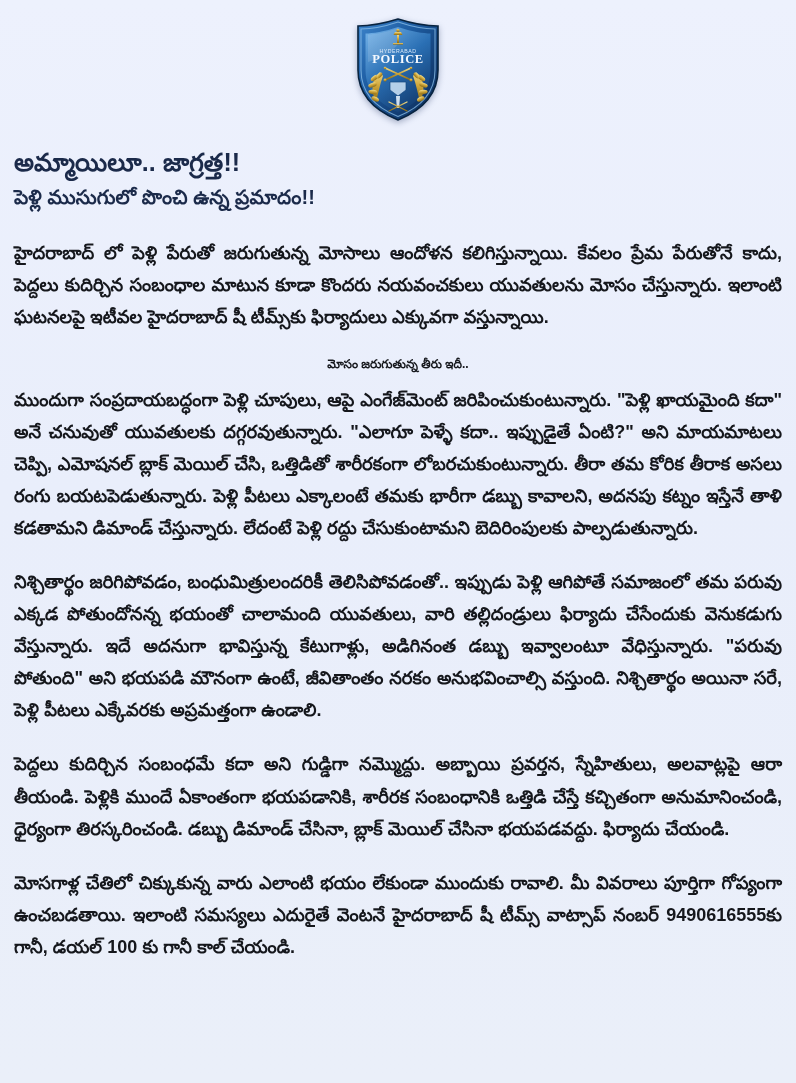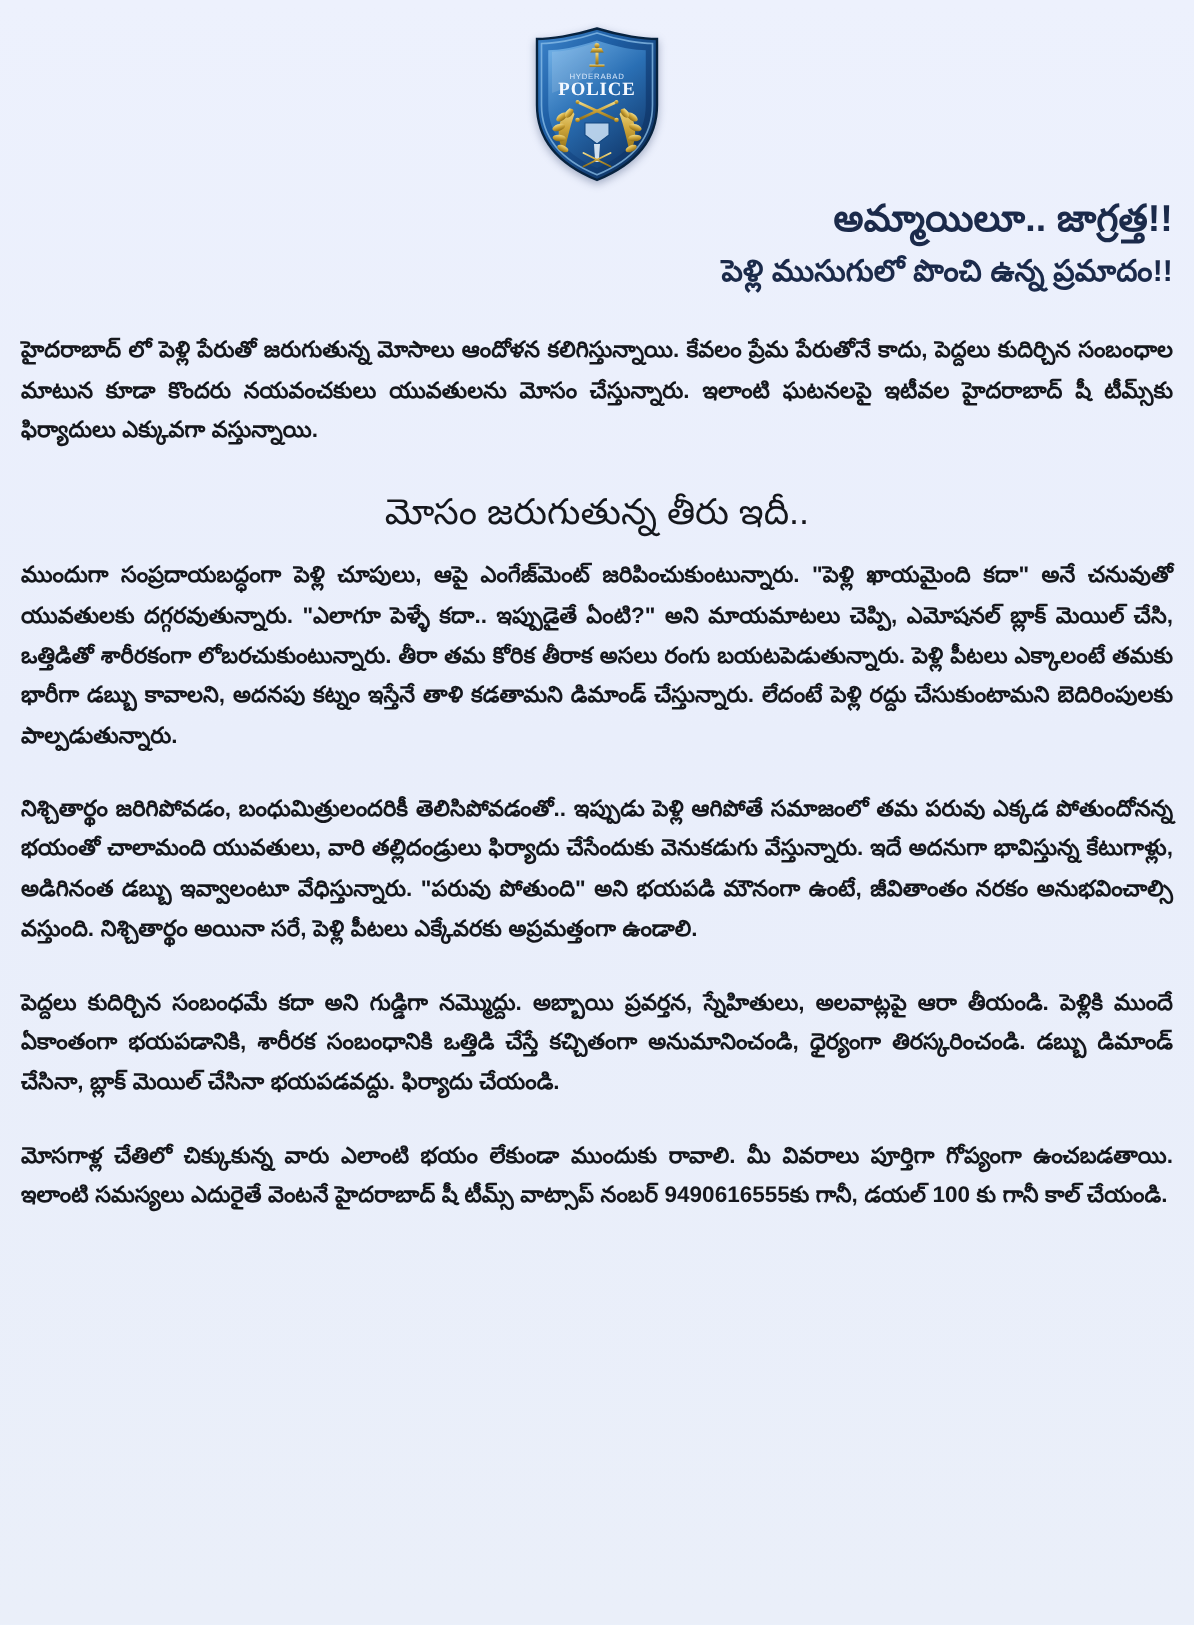--- a/index.html
+++ b/index.html
@@ -36,56 +36,56 @@
   .crest {
     width: 92px;
     height: 104px;
     position: relative;
     filter: drop-shadow(0 2px 3px rgba(20,40,90,0.35));
   }
   .crest svg { display: block; width: 100%; height: 100%; }
 
   
   .headline {
-    text-align: right;
+    text-align: left;
     color: #1b2a4a;
     font-weight: bold;
     line-height: 1.42;
-    margin: 7px 0 0 0;
+    margin: 23px 0 0 0;
     letter-spacing: 0.1px;
   }
   .headline .l1 {
     display: block;
     font-size: 25px;
     padding-bottom: 2px;
   }
   .headline .l2 {
     display: block;
     font-size: 20px;
   }
 
   
   .body-block { margin-top: 26px; }
 
   p.para {
     margin: 0 0 22px 0;
-    font-size: 15px;
+    font-size: 18px;
     line-height: 1.78;
     text-align: justify;
     text-justify: inter-word;
     color: #15171c;
     font-weight: 600;
     word-spacing: 0.2px;
   }
   p.para:last-child { margin-bottom: 0; }
 
   .subhead {
     text-align: center;
-    font-size: 24px;
-    font-weight: normal;
+    font-size: 12px;
+    font-weight: bold;
     color: #15171c;
     margin: 4px 0 10px 0;
     line-height: 1.6;
   }
 </style>
 </head>
 <body>
 
 <div class="poster">
 

